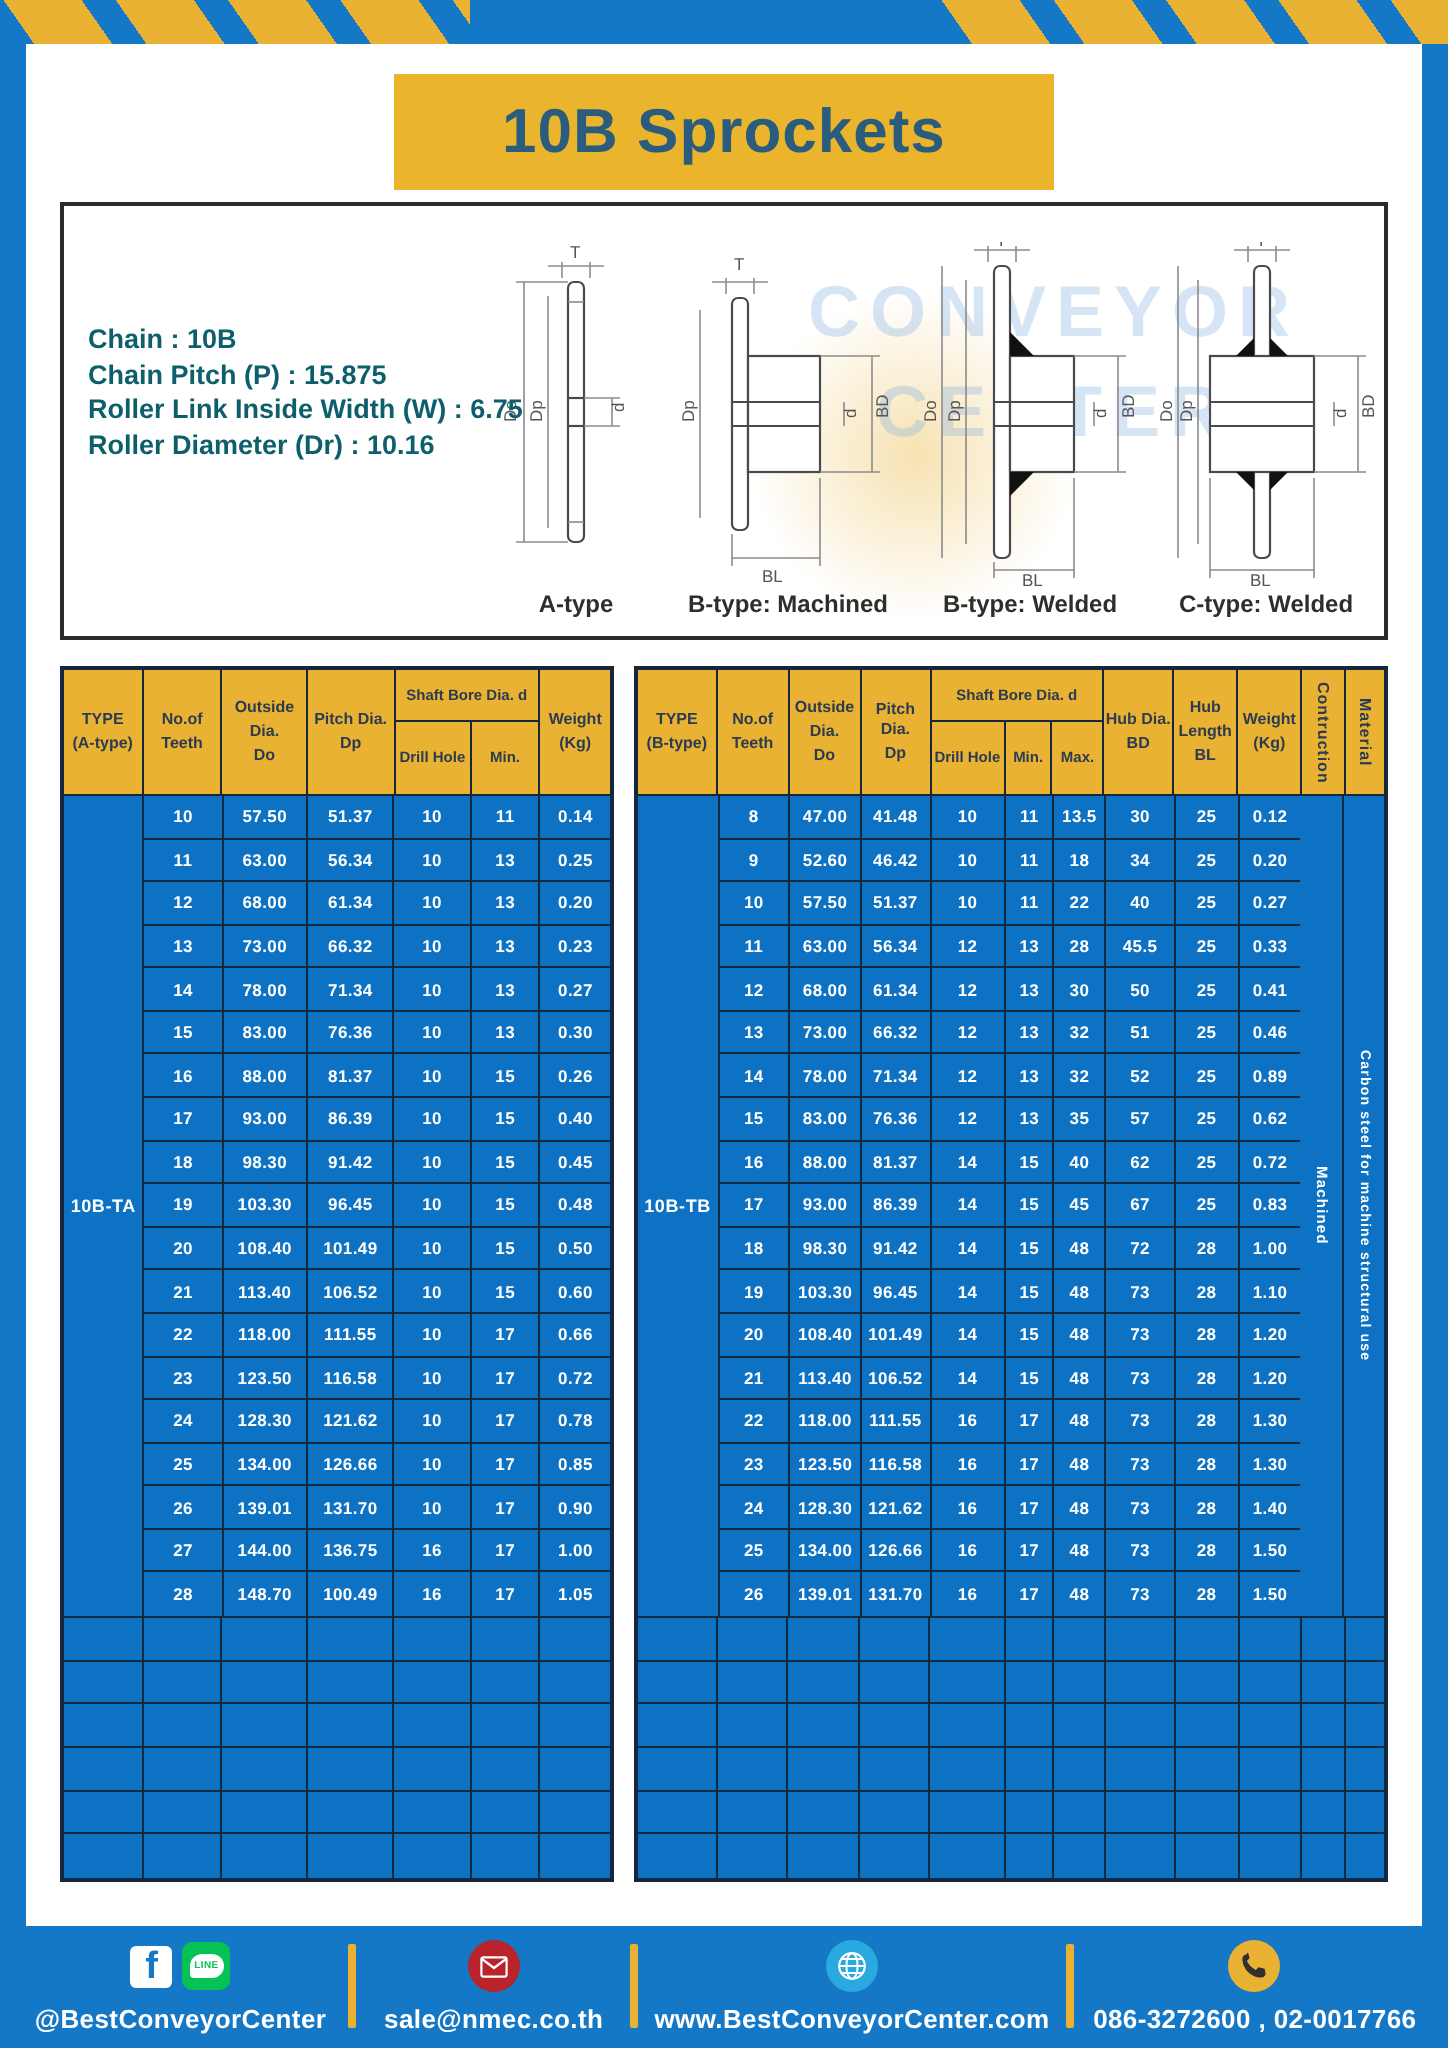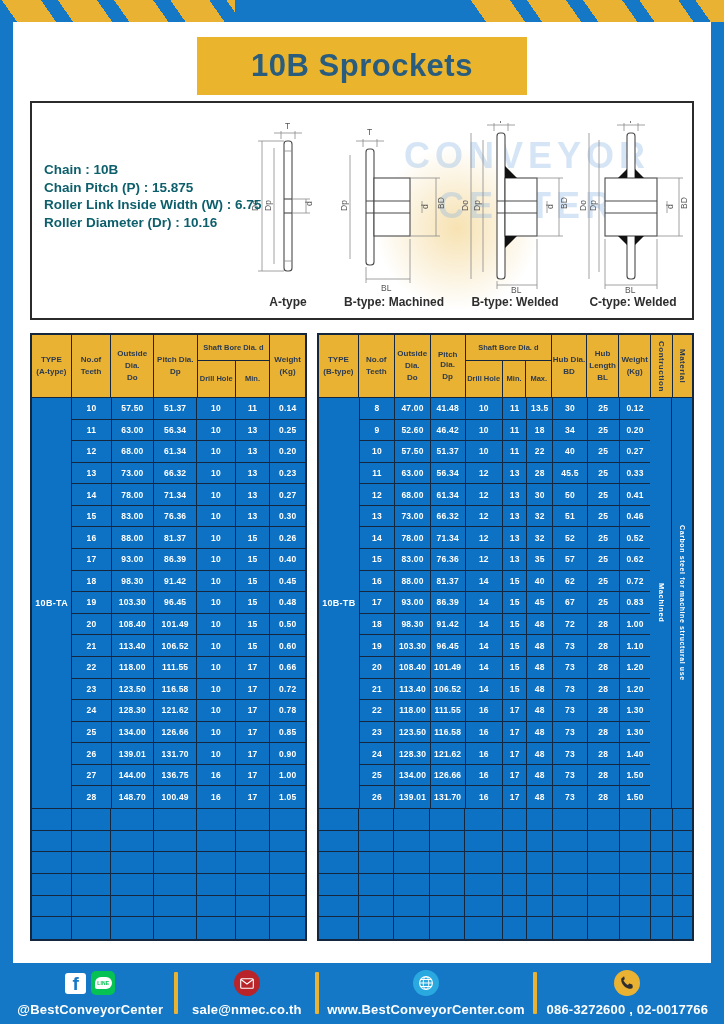--- a/index.html
+++ b/index.html
@@ -625,21 +625,21 @@
 
         <div class="drow">
           <div class="dcell" style="flex:36">14</div>
           <div class="dcell" style="flex:36">78.00</div>
           <div class="dcell" style="flex:35">71.34</div>
           <div class="dcell" style="flex:38">12</div>
           <div class="dcell" style="flex:24">13</div>
           <div class="dcell" style="flex:26">32</div>
           <div class="dcell" style="flex:35">52</div>
           <div class="dcell" style="flex:32">25</div>
-          <div class="dcell" style="flex:32">0.52</div>
+          <div class="dcell" style="flex:32">0.89</div>
         </div>
 
         <div class="drow">
           <div class="dcell" style="flex:36">15</div>
           <div class="dcell" style="flex:36">83.00</div>
           <div class="dcell" style="flex:35">76.36</div>
           <div class="dcell" style="flex:38">12</div>
           <div class="dcell" style="flex:24">13</div>
           <div class="dcell" style="flex:26">35</div>
           <div class="dcell" style="flex:35">57</div>

